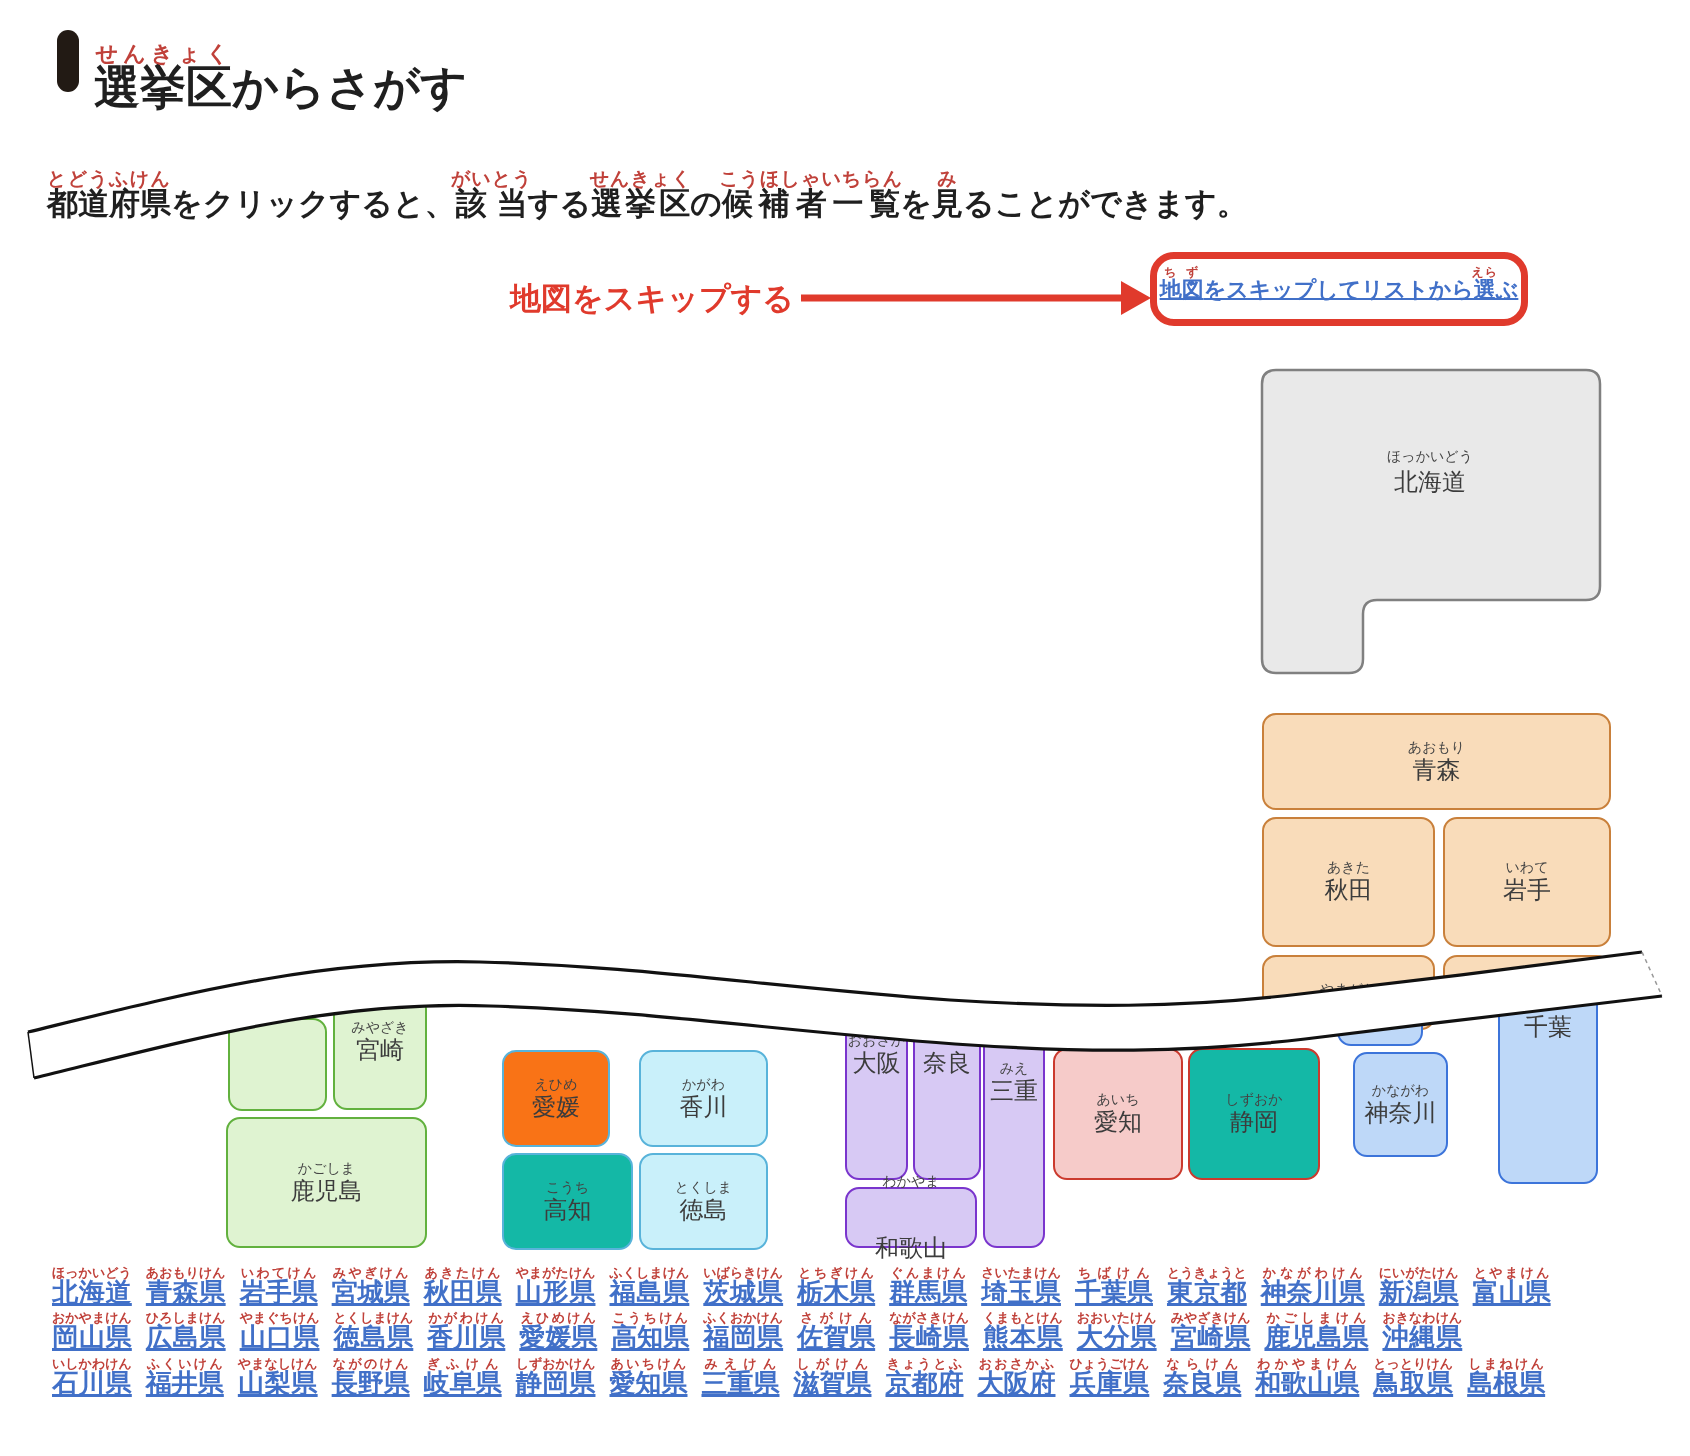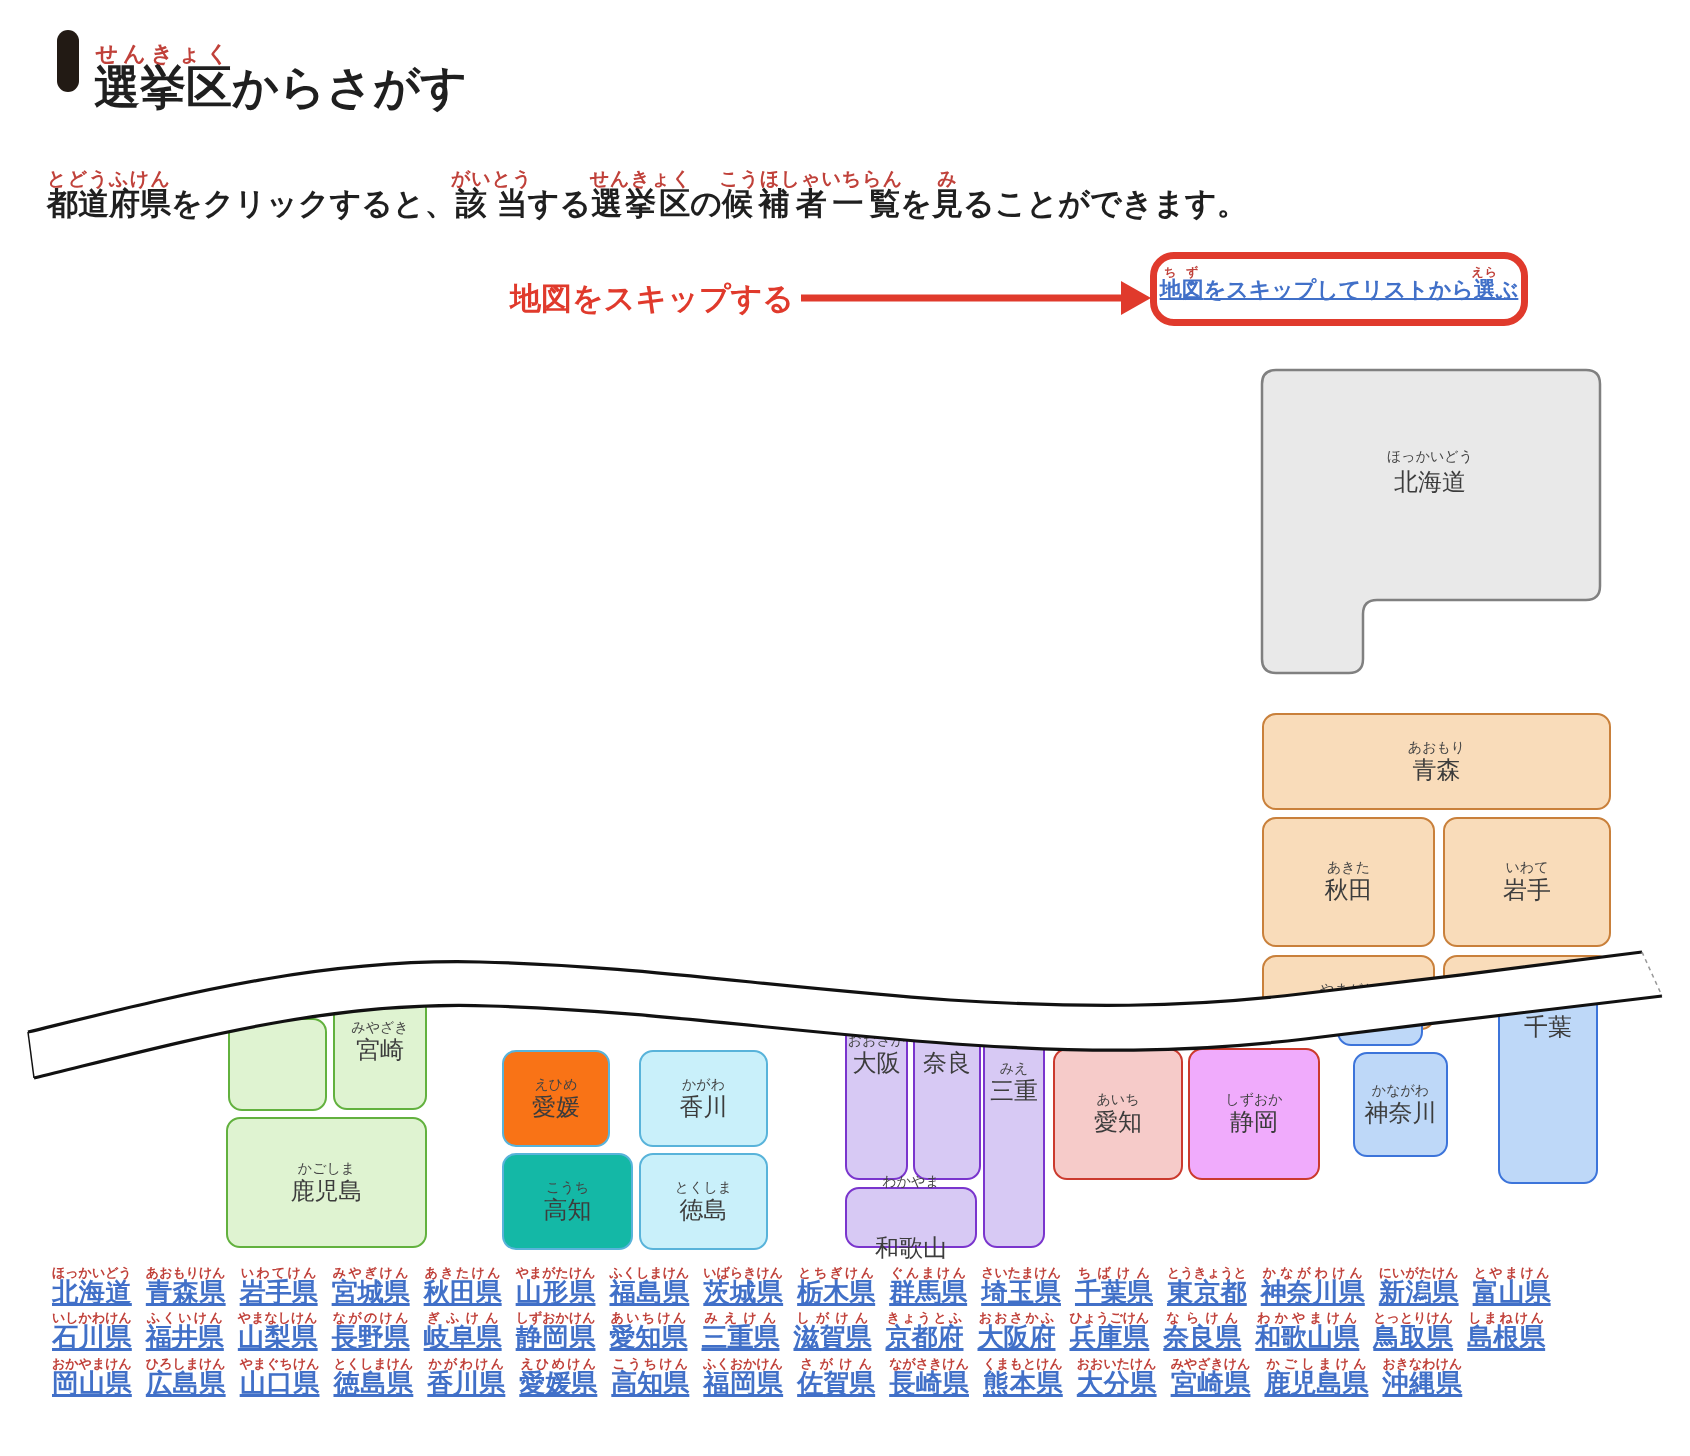--- a/index.html
+++ b/index.html
@@ -115,21 +115,21 @@
         <div class="kj">三重</div>
       </div>
       <div class="blk" style="left: 845px; top: 1187px; width: 132px; height: 61px; background: rgb(215, 201, 244); border: 2.5px solid rgb(122, 53, 205); gap: 44px;">
         <div class="rb">わかやま</div>
         <div class="kj">和歌山</div>
       </div>
       <div class="blk" style="left: 1053px; top: 1048px; width: 130px; height: 132px; background: rgb(246, 203, 201); border: 2.5px solid rgb(203, 58, 46);">
         <div class="rb">あいち</div>
         <div class="kj">愛知</div>
       </div>
-      <div class="blk" style="left: 1188px; top: 1048px; width: 132px; height: 132px; background: #f0abfc; border: 2.5px solid rgb(203, 58, 46);">
+      <div class="blk" style="left: 1188px; top: 1048px; width: 132px; height: 132px; background: #14b8a6; border: 2.5px solid rgb(203, 58, 46);">
         <div class="rb">しずおか</div>
         <div class="kj">静岡</div>
       </div>
       <div class="blk" style="left: 1337px; top: 998px; width: 86px; height: 48px; background: rgb(190, 216, 248); border: 2.5px solid rgb(60, 116, 218);"></div>
       <div class="blk" style="left: 1337px; top: 1052px; width: 95px; height: 105px; background: rgb(190, 216, 248); border: 2.5px solid rgb(60, 116, 218); margin-left: 16px;">
         <div class="rb">かながわ</div>
         <div class="kj">神奈川</div>
       </div>
       <div class="blk" style="left: 1498px; top: 988px; width: 100px; height: 196px; background: rgb(190, 216, 248); border: 2.5px solid rgb(60, 116, 218); justify-content: flex-start; padding-top: 24px;">
         <div class="kj">千葉</div>
@@ -157,47 +157,47 @@
       <a href="#" class="pref-link"><ruby>栃木県<rt>とちぎけん</rt></ruby></a>
       <a href="#" class="pref-link"><ruby>群馬県<rt>ぐんまけん</rt></ruby></a>
       <a href="#" class="pref-link"><ruby>埼玉県<rt>さいたまけん</rt></ruby></a>
       <a href="#" class="pref-link"><ruby>千葉県<rt>ちばけん</rt></ruby></a>
       <a href="#" class="pref-link"><ruby>東京都<rt>とうきょうと</rt></ruby></a>
       <a href="#" class="pref-link"><ruby>神奈川県<rt>かながわけん</rt></ruby></a>
       <a href="#" class="pref-link"><ruby>新潟県<rt>にいがたけん</rt></ruby></a>
       <a href="#" class="pref-link"><ruby>富山県<rt>とやまけん</rt></ruby></a>
     </div>
     <div class="pref-row">
+      <a href="#" class="pref-link"><ruby>岡山県<rt>おかやまけん</rt></ruby></a>
+      <a href="#" class="pref-link"><ruby>広島県<rt>ひろしまけん</rt></ruby></a>
+      <a href="#" class="pref-link"><ruby>山口県<rt>やまぐちけん</rt></ruby></a>
+      <a href="#" class="pref-link"><ruby>徳島県<rt>とくしまけん</rt></ruby></a>
+      <a href="#" class="pref-link"><ruby>香川県<rt>かがわけん</rt></ruby></a>
+      <a href="#" class="pref-link"><ruby>愛媛県<rt>えひめけん</rt></ruby></a>
+      <a href="#" class="pref-link"><ruby>高知県<rt>こうちけん</rt></ruby></a>
+      <a href="#" class="pref-link"><ruby>福岡県<rt>ふくおかけん</rt></ruby></a>
+      <a href="#" class="pref-link"><ruby>佐賀県<rt>さがけん</rt></ruby></a>
+      <a href="#" class="pref-link"><ruby>長崎県<rt>ながさきけん</rt></ruby></a>
+      <a href="#" class="pref-link"><ruby>熊本県<rt>くまもとけん</rt></ruby></a>
+      <a href="#" class="pref-link"><ruby>大分県<rt>おおいたけん</rt></ruby></a>
+      <a href="#" class="pref-link"><ruby>宮崎県<rt>みやざきけん</rt></ruby></a>
+      <a href="#" class="pref-link"><ruby>鹿児島県<rt>かごしまけん</rt></ruby></a>
+      <a href="#" class="pref-link"><ruby>沖縄県<rt>おきなわけん</rt></ruby></a>
+    </div>
+    <div class="pref-row">
       <a href="#" class="pref-link"><ruby>石川県<rt>いしかわけん</rt></ruby></a>
       <a href="#" class="pref-link"><ruby>福井県<rt>ふくいけん</rt></ruby></a>
       <a href="#" class="pref-link"><ruby>山梨県<rt>やまなしけん</rt></ruby></a>
       <a href="#" class="pref-link"><ruby>長野県<rt>ながのけん</rt></ruby></a>
       <a href="#" class="pref-link"><ruby>岐阜県<rt>ぎふけん</rt></ruby></a>
       <a href="#" class="pref-link"><ruby>静岡県<rt>しずおかけん</rt></ruby></a>
       <a href="#" class="pref-link"><ruby>愛知県<rt>あいちけん</rt></ruby></a>
       <a href="#" class="pref-link"><ruby>三重県<rt>みえけん</rt></ruby></a>
       <a href="#" class="pref-link"><ruby>滋賀県<rt>しがけん</rt></ruby></a>
       <a href="#" class="pref-link"><ruby>京都府<rt>きょうとふ</rt></ruby></a>
       <a href="#" class="pref-link"><ruby>大阪府<rt>おおさかふ</rt></ruby></a>
       <a href="#" class="pref-link"><ruby>兵庫県<rt>ひょうごけん</rt></ruby></a>
       <a href="#" class="pref-link"><ruby>奈良県<rt>ならけん</rt></ruby></a>
       <a href="#" class="pref-link"><ruby>和歌山県<rt>わかやまけん</rt></ruby></a>
       <a href="#" class="pref-link"><ruby>鳥取県<rt>とっとりけん</rt></ruby></a>
       <a href="#" class="pref-link"><ruby>島根県<rt>しまねけん</rt></ruby></a>
     </div>
-    <div class="pref-row">
-      <a href="#" class="pref-link"><ruby>岡山県<rt>おかやまけん</rt></ruby></a>
-      <a href="#" class="pref-link"><ruby>広島県<rt>ひろしまけん</rt></ruby></a>
-      <a href="#" class="pref-link"><ruby>山口県<rt>やまぐちけん</rt></ruby></a>
-      <a href="#" class="pref-link"><ruby>徳島県<rt>とくしまけん</rt></ruby></a>
-      <a href="#" class="pref-link"><ruby>香川県<rt>かがわけん</rt></ruby></a>
-      <a href="#" class="pref-link"><ruby>愛媛県<rt>えひめけん</rt></ruby></a>
-      <a href="#" class="pref-link"><ruby>高知県<rt>こうちけん</rt></ruby></a>
-      <a href="#" class="pref-link"><ruby>福岡県<rt>ふくおかけん</rt></ruby></a>
-      <a href="#" class="pref-link"><ruby>佐賀県<rt>さがけん</rt></ruby></a>
-      <a href="#" class="pref-link"><ruby>長崎県<rt>ながさきけん</rt></ruby></a>
-      <a href="#" class="pref-link"><ruby>熊本県<rt>くまもとけん</rt></ruby></a>
-      <a href="#" class="pref-link"><ruby>大分県<rt>おおいたけん</rt></ruby></a>
-      <a href="#" class="pref-link"><ruby>宮崎県<rt>みやざきけん</rt></ruby></a>
-      <a href="#" class="pref-link"><ruby>鹿児島県<rt>かごしまけん</rt></ruby></a>
-      <a href="#" class="pref-link"><ruby>沖縄県<rt>おきなわけん</rt></ruby></a>
-    </div>
   </nav>
 
 </body></html>

